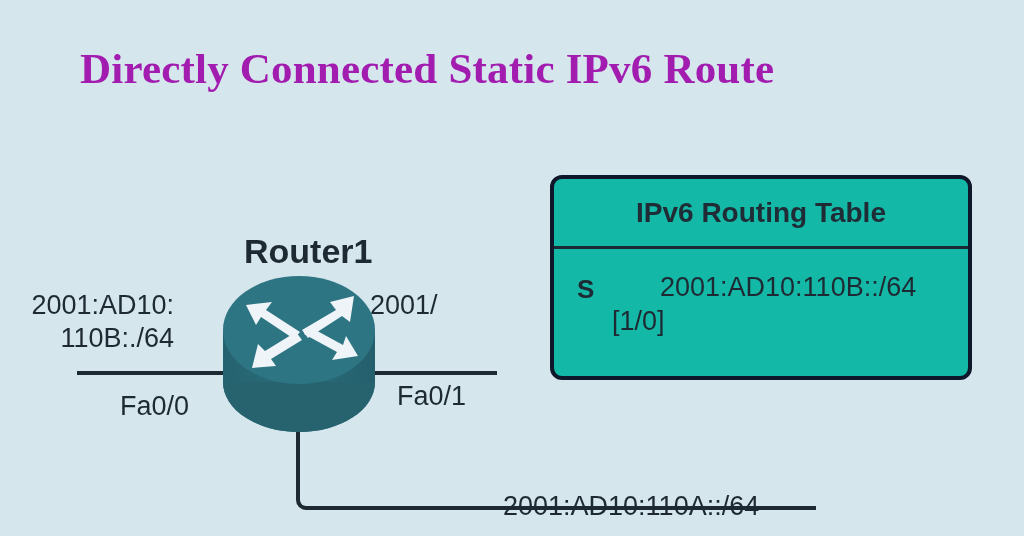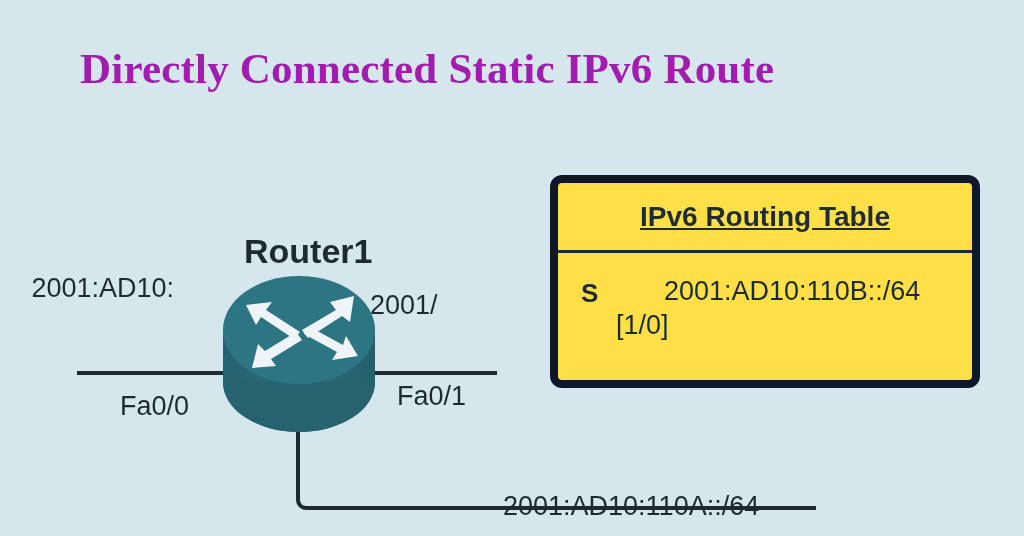--- a/index.html
+++ b/index.html
@@ -13,31 +13,30 @@
   .abs { position: absolute; }
   .title {
     left: 80px; top: 44px;
     font-size: 43px; font-weight: bold; letter-spacing: 0.2px;
     color: #a21caf; white-space: nowrap; font-family: Liberation Serif, serif;
   }
   .router-label {
     left: 244px; top: 232px; font-size: 34px; font-weight: bold; white-space: nowrap;
   }
   .lbl { font-size: 27px; line-height: 33px; white-space: nowrap; color: #1e2a33; }
-  .left-addr { left: 14px; top: 272px; text-align: right; width: 160px; }
+  .left-addr { left: 14px; top: 289px; text-align: right; width: 160px; }
   .right-addr { left: 370px; top: 289px; text-align: left; width: 148px; }
   .fa00 { left: 120px; top: 390px; }
   .fa01 { left: 397px; top: 380px; }
   .bottom-addr { left: 503px; top: 458px; margin-top: 32px; }
   .line { background: #1e2a33; }
   .table-box {
     left: 550px; top: 175px; width: 414px; height: 197px;
-    border: 8px solid #0f172a; border-radius: 12px;
-    background: #fde047;
-    text-decoration: underline;
+    border: 4px solid #0f172a; border-radius: 12px;
+    background: #14b8a6;
   }
   .table-head {
     height: 67px; border-bottom: 3px solid #1e2a33;
     display: flex; align-items: center; justify-content: center;
     font-size: 28px; font-weight: bold; color: #1f2b35;
   }
   .table-body { position: relative; }
   .route-code { position: absolute; left: 23px; top: 25px; font-size: 26px; font-weight: bold; }
   .route-prefix { position: absolute; left: 62px; top: 23px; font-size: 27px; margin-left: 44px; }
   .route-metric { position: absolute; left: 58px; top: 57px; font-size: 27px; }
@@ -74,20 +73,21 @@
 
       <polygon points="138,84 112,88 117,80 84,62 90,55 123,73 126,64"></polygon>
     </g>
   </svg>
 </div>
 
 <div class="abs router-label">Router1</div>
 
 <div class="abs lbl left-addr">
   <div>2001:AD10:</div>
+  <div>110B:./64</div>
 </div>
 <div class="abs lbl fa00">Fa0/0</div>
 
 <div class="abs lbl right-addr">
   <div>2001/</div>
 </div>
 <div class="abs lbl fa01">Fa0/1</div>
 
 <div class="abs lbl bottom-addr">2001:AD10:110A::/64</div>
 

